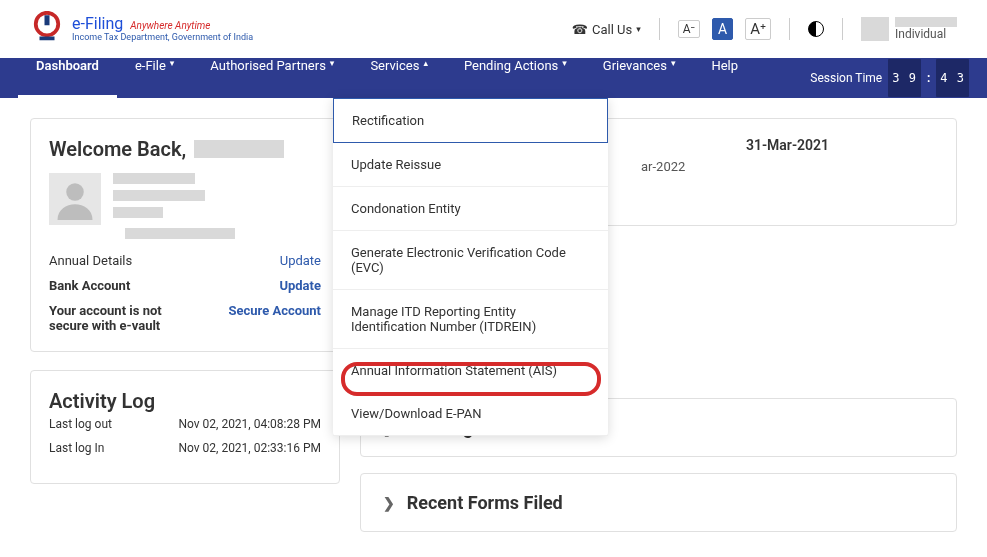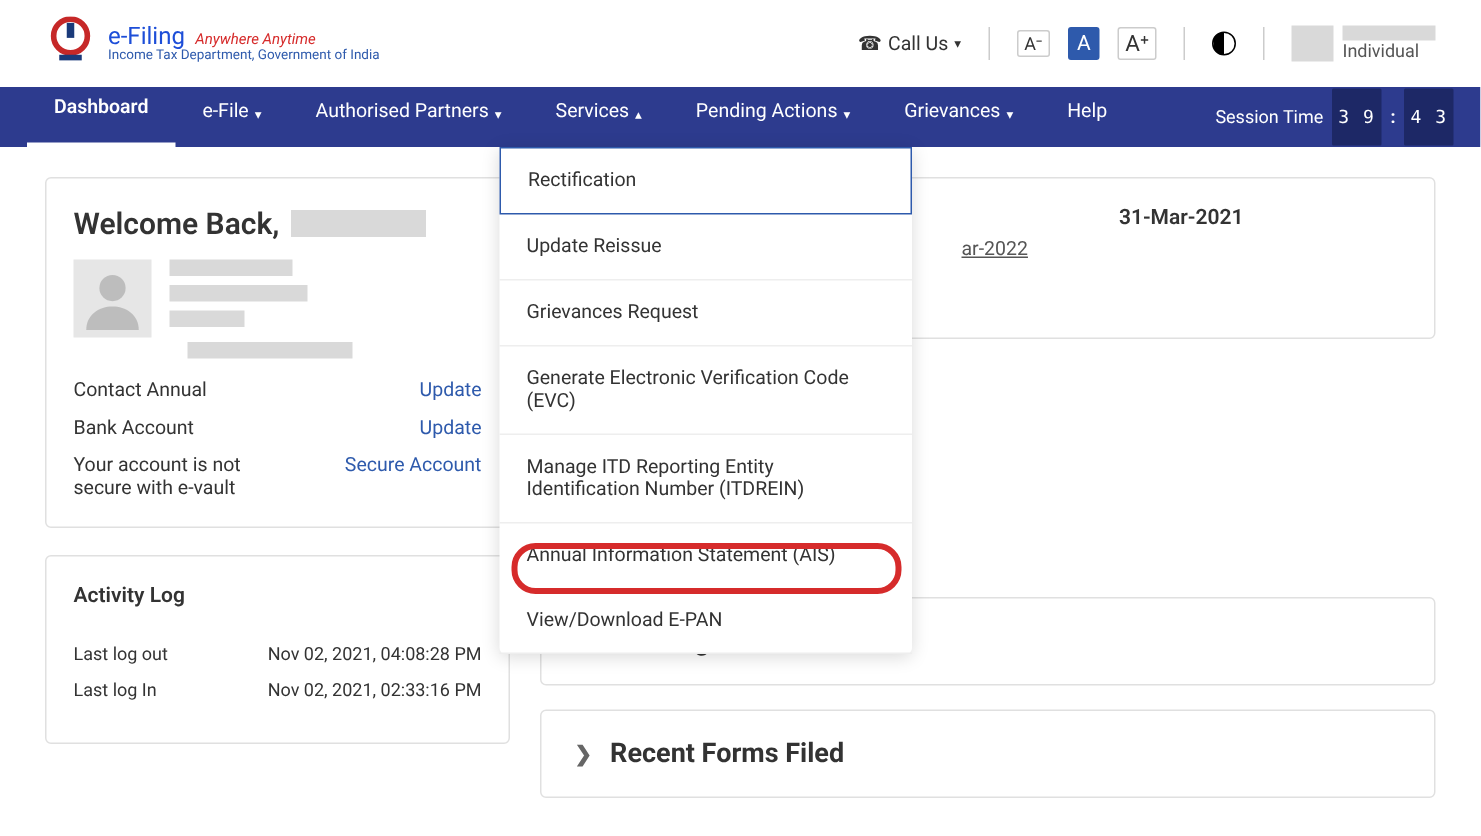--- a/index.html
+++ b/index.html
@@ -17,46 +17,46 @@
   .divider { width:1px; height:22px; background:#ccc; margin:0 6px;}
   .font-btn { font-size: 12px; border:1px solid #ccc; border-radius:2px; padding:1px 4px; cursor:pointer;}
   .font-btn.mid { background:#2e5aac; color:#fff; border-color:#2e5aac; font-size:14px; padding:2px 5px;}
   .font-btn.big { font-size: 15px; }
   .contrast { width:16px; height:16px; border-radius:50%; background: linear-gradient(to right, #000 50%, #fff 50%); border:1px solid #000; cursor:pointer;}
   .user-box { display:flex; align-items:center; gap:6px;}
   .user-blank { width:28px; height:24px; background:#d9d9d9;}
   .user-name-blank { width:62px; height:10px; background:#d9d9d9;}
   .user-type { font-size:12px; color:#555; }
   .navbar { background:#2d3b8e; height:40px; display:flex; align-items:center; padding:0 18px; color:#fff; position:relative;}
-  .nav-item { padding:16px 18px; height:40px; display:flex; align-items:flex-end; font-size:13px; cursor:pointer; gap:4px;}
+  .nav-item { padding:0 18px; height:40px; display:flex; align-items:flex-start; font-size:13px; cursor:pointer; gap:4px;}
   .nav-item.active { border-bottom: 3px solid #fff; font-weight:600;}
   .chev { font-size:9px; }
   .session { margin-left:auto; font-size:12px; display:flex; align-items:center; gap:6px;}
   .time-box { background:#1d2866; padding:12px 4px; border-radius:1px; font-family: monospace; letter-spacing:1px; font-size:12px;}
   .time-colon { font-weight:bold;}
   .content { padding: 20px 30px; display:flex; gap:20px; position:relative;}
   .left-col { width: 310px; }
   .right-col { flex:1; }
   .card { border:1px solid #e0e0e0; border-radius:4px; padding: 18px; margin-bottom:18px; }
   .welcome { font-size:20px; font-weight:600; display:flex; align-items:center; gap:8px;}
   .blank { background:#d9d9d9; display:inline-block;}
   .profile-row { display:flex; gap:12px; margin-top:12px;}
   .avatar { width:52px; height:52px; background:#e6e6e6; display:flex; align-items:center; justify-content:center;}
   .avatar svg { fill:#bdbdbd; }
   .profile-lines { display:flex; flex-direction:column; gap:6px; }
   .info-row { display:flex; justify-content:space-between; margin-top:14px; font-size:13px;}
   .link { color:#2e5aac; cursor:pointer;}
-  .small-gap { margin-top:10px;}
-  .activity-title { font-size:14px; font-weight:600; margin-bottom:24px;}
+  .small-gap { margin-top:10px;font-weight:bold;}
+  .activity-title { font-size:20px; font-weight:600; margin-bottom:4px;}
   .act-row { display:flex; justify-content:space-between; font-size:12px; margin-bottom:10px; color:#333;}
   .right-card-title { display:flex; align-items:center; gap:12px; font-size:18px; font-weight:700; }
   .chev-right { color:#666; font-size:14px;}
   .badge { background:#c62828; color:#fff; font-size:12px; padding:1px 6px; border-radius:2px; font-weight:600;}
   .date-line { font-size:14px; font-weight:600;text-align:center; }
-  .date-sub { font-size:13px; color:#555; margin-top:6px;text-decoration:underline;}
+  .date-sub { font-size:13px; color:#555; margin-top:6px;}
   
   .dropdown { position:absolute; top:0; left:333px; width:275px; background:#fff; box-shadow:0 2px 12px rgba(0,0,0,.15); border-radius:0 0 4px 4px; z-index:40;}
   .dd-item { padding:14px 18px; font-size:13px; color:#333; border-bottom:1px solid #eee; cursor:pointer;}
   .dd-item.highlight { border:1px solid #2e5aac; }
   .dd-item.last { border-bottom:none;}
   .ais-ring { position:absolute; border:4px solid #d62b2b; border-radius:16px; width:260px; height:34px; left:341px; top:264px; z-index:50; pointer-events:none;}
   .right-card { border:1px solid #e0e0e0; border-radius:4px; padding:18px 22px; margin-bottom:16px;}
 </style>
 </head>
 <body>
@@ -134,21 +134,21 @@
     <span class="time-colon">:</span>
     <span class="time-box">4 3</span>
   </div>
 </div>
 
 <div class="content">
 
   <div class="dropdown">
     <div class="dd-item highlight">Rectification</div>
     <div class="dd-item">Update Reissue</div>
-    <div class="dd-item">Grievances Request</div>
+    <div class="dd-item">Condonation Entity</div>
     <div class="dd-item">Generate Electronic Verification Code (EVC)</div>
     <div class="dd-item">Manage ITD Reporting Entity Identification Number (ITDREIN)</div>
     <div class="dd-item last">Annual Information Statement (AIS)</div>
     <div class="dd-item">View/Download E-PAN</div>
   </div>
   <div class="ais-ring"></div>
 
   <div class="left-col">
     <div class="card">
       <div class="welcome">
@@ -163,21 +163,21 @@
             </svg>
         </div>
         <div class="profile-lines">
           <span class="blank" style="width:82px;height:11px;"></span>
           <span class="blank" style="width:92px;height:11px;"></span>
           <span class="blank" style="width:50px;height:11px;"></span>
           <span class="blank" style="width:110px;height:11px;margin-left:12px;margin-top:4px;"></span>
         </div>
       </div>
       <div class="info-row">
-        <span>Contact Annual</span>
+        <span>Annual Details</span>
         <span class="link">Update</span>
       </div>
       <div class="info-row small-gap">
         <span>Bank Account</span>
         <span class="link">Update</span>
       </div>
       <div class="info-row small-gap" style="align-items:flex-start;">
         <span style="width:130px;">Your account is not secure with e-vault</span>
         <span class="link">Secure Account</span>
       </div>

